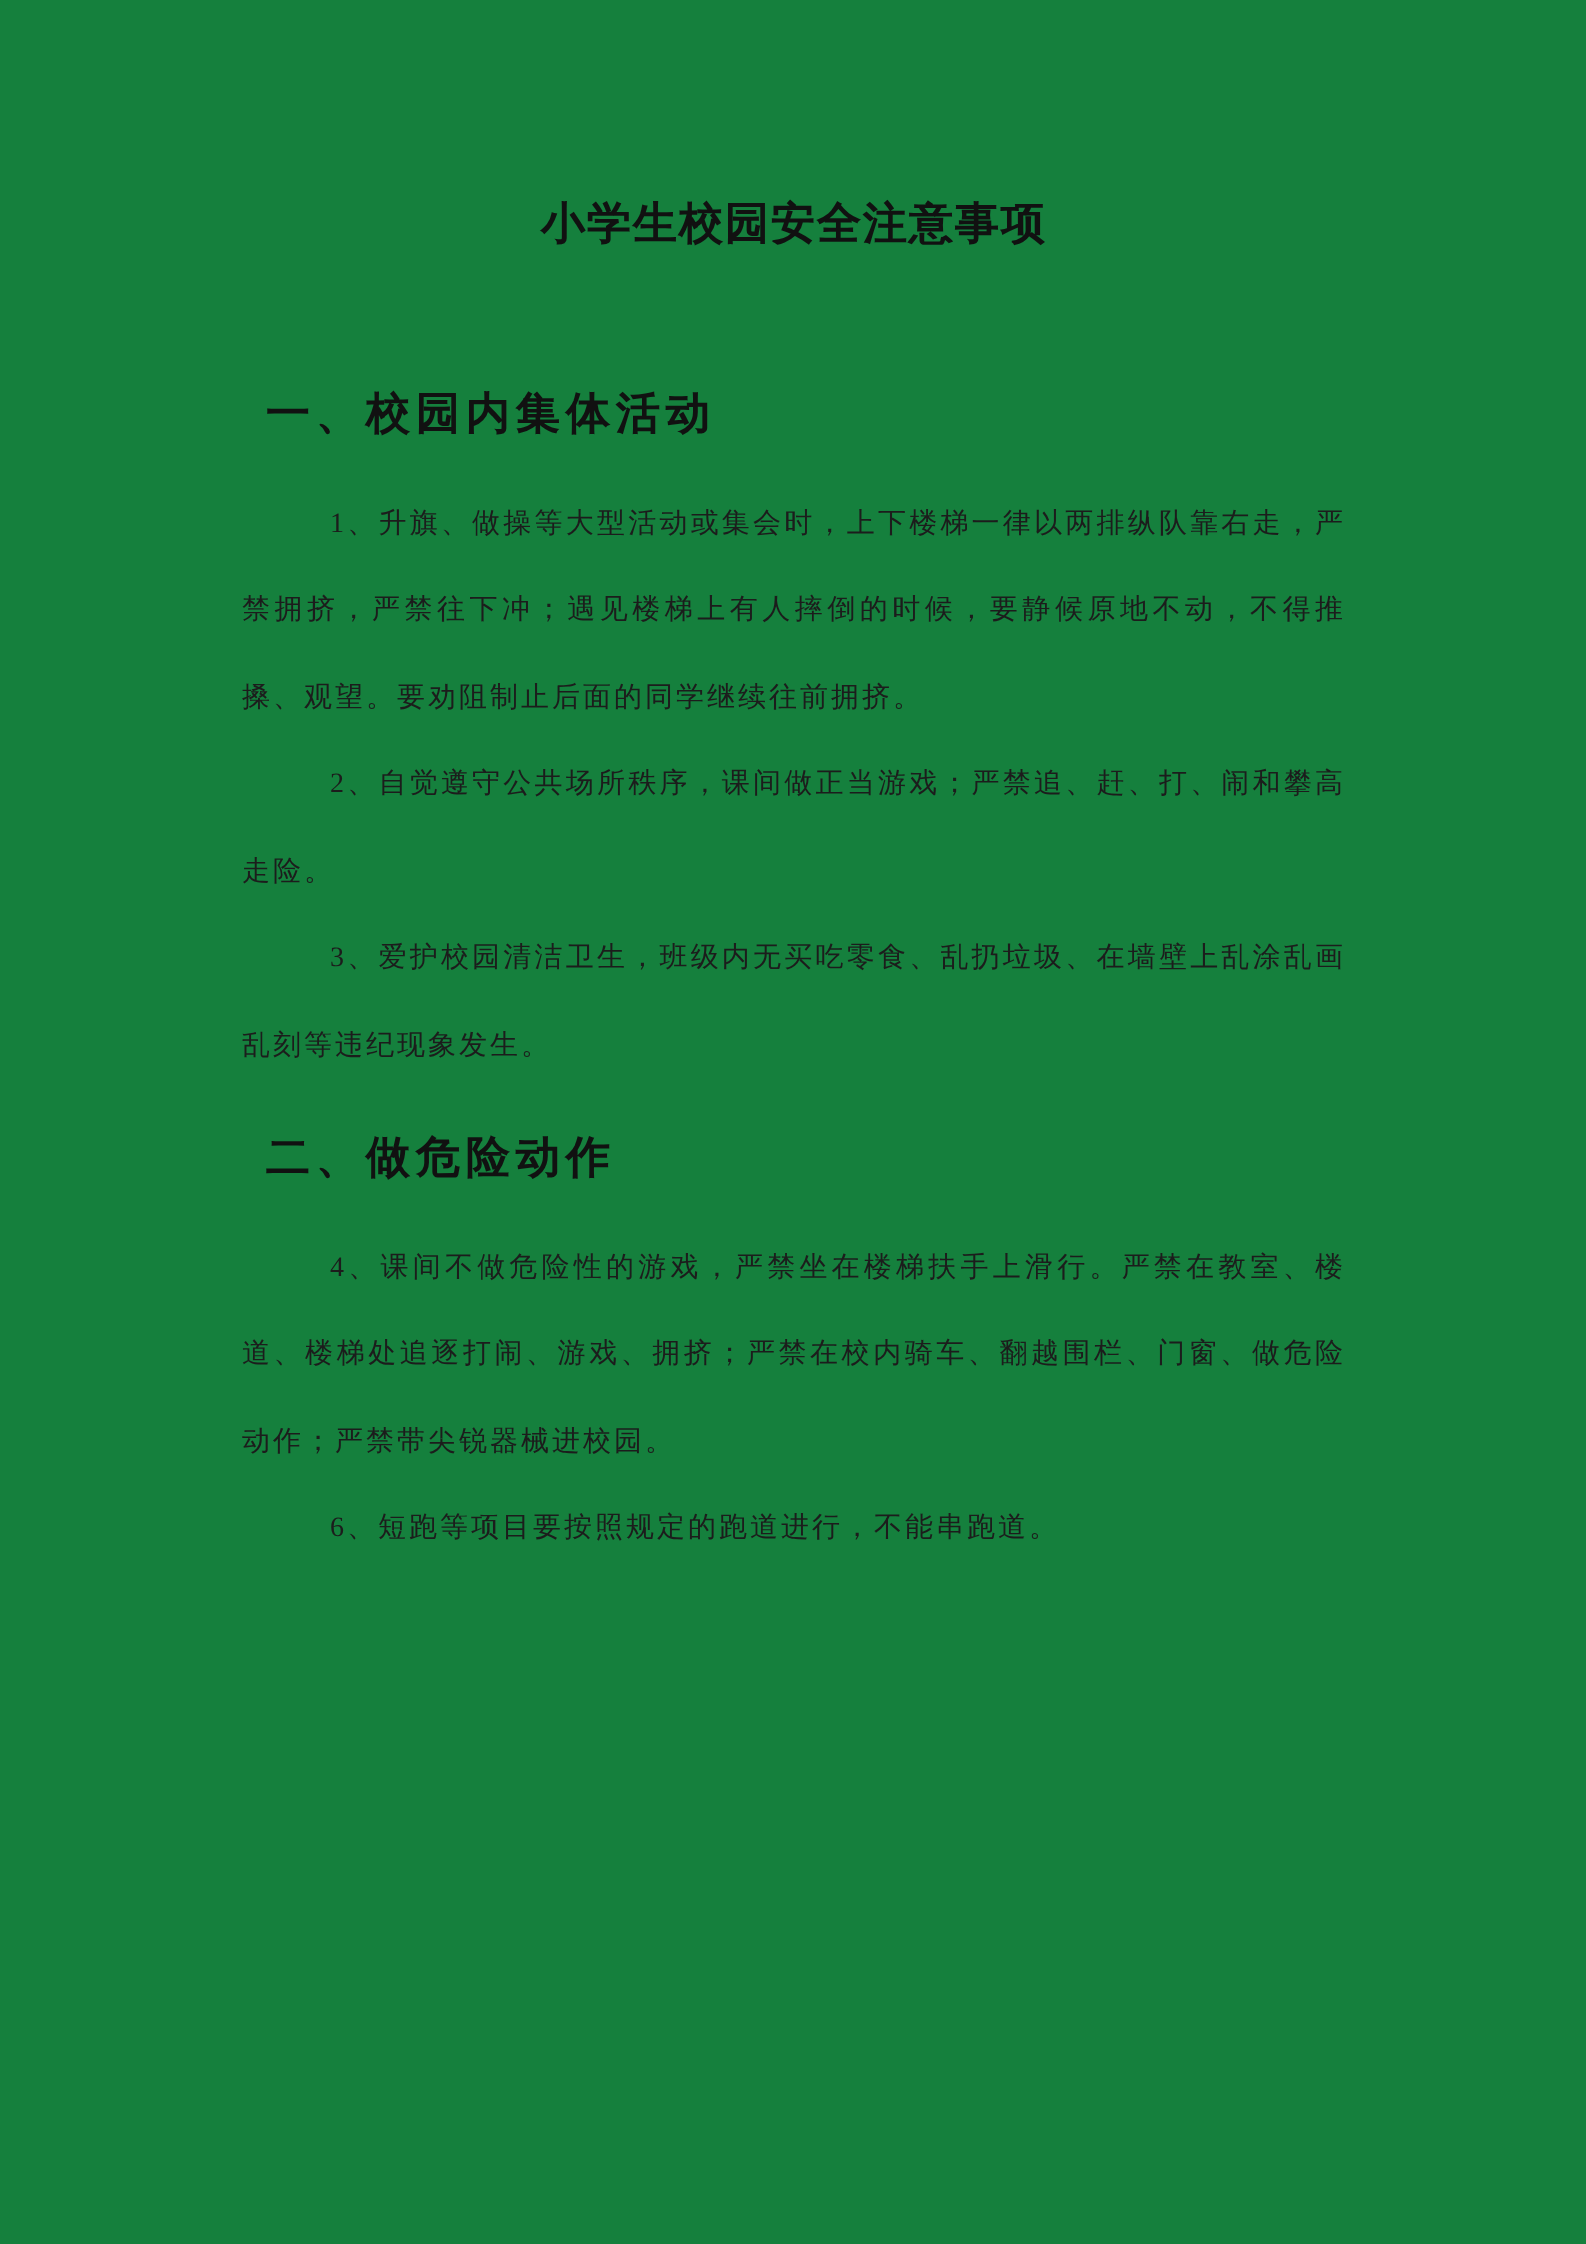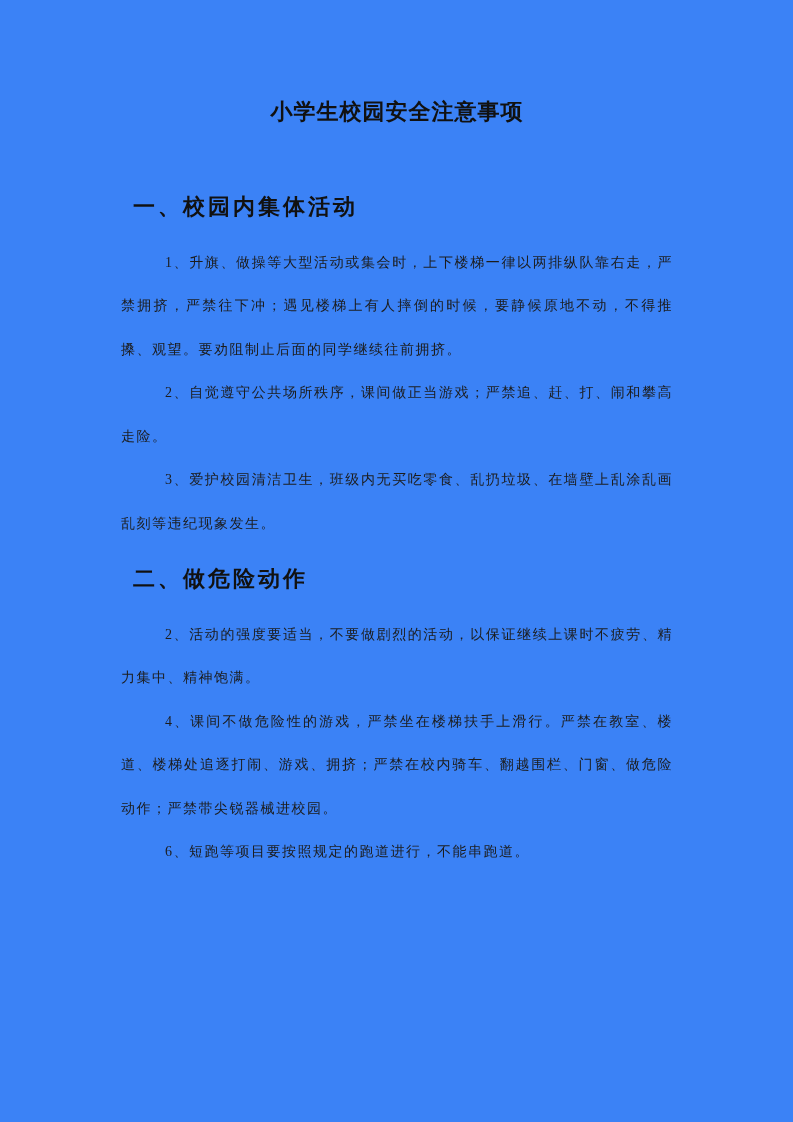--- a/index.html
+++ b/index.html
@@ -3,21 +3,21 @@
 <meta charset="utf-8">
 <style>
   html, body {
     margin: 0;
     padding: 0;
     background: #ffffff;
   }
   .page {
     width: 793px;
     height: 1122px;
-    background: #3b82f6;
+    background: #15803d;
     box-sizing: border-box;
     padding: 90px 120px 0 121px;
     font-family: "Liberation Serif", "DejaVu Serif", serif;
     color: #1c1c1c;
     overflow: hidden;
     position: relative;
   }
   .title {
     font-size: 22px;
     font-weight: 700;
@@ -54,19 +54,18 @@
   <h1 class="title">小学生校园安全注意事项</h1>
 
   <div class="doc-body">
 
     <h2 class="section-heading">一、校园内集体活动</h2>
     <p class="para">1、升旗、做操等大型活动或集会时，上下楼梯一律以两排纵队靠右走，严禁拥挤，严禁往下冲；遇见楼梯上有人摔倒的时候，要静候原地不动，不得推搡、观望。要劝阻制止后面的同学继续往前拥挤。</p>
     <p class="para">2、自觉遵守公共场所秩序，课间做正当游戏；严禁追、赶、打、闹和攀高走险。</p>
     <p class="para">3、爱护校园清洁卫生，班级内无买吃零食、乱扔垃圾、在墙壁上乱涂乱画乱刻等违纪现象发生。</p>
 
     <h2 class="section-heading">二、做危险动作</h2>
-    <p class="para">2、活动的强度要适当，不要做剧烈的活动，以保证继续上课时不疲劳、精力集中、精神饱满。</p>
     <p class="para">4、课间不做危险性的游戏，严禁坐在楼梯扶手上滑行。严禁在教室、楼道、楼梯处追逐打闹、游戏、拥挤；严禁在校内骑车、翻越围栏、门窗、做危险动作；严禁带尖锐器械进校园。</p>
 
     <p class="para">6、短跑等项目要按照规定的跑道进行，不能串跑道。</p>
 
   </div>
 </div>
 
 </body></html>

